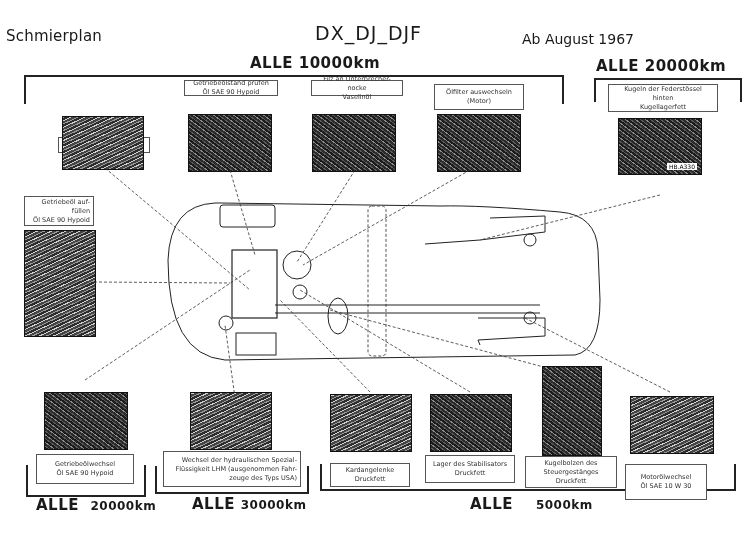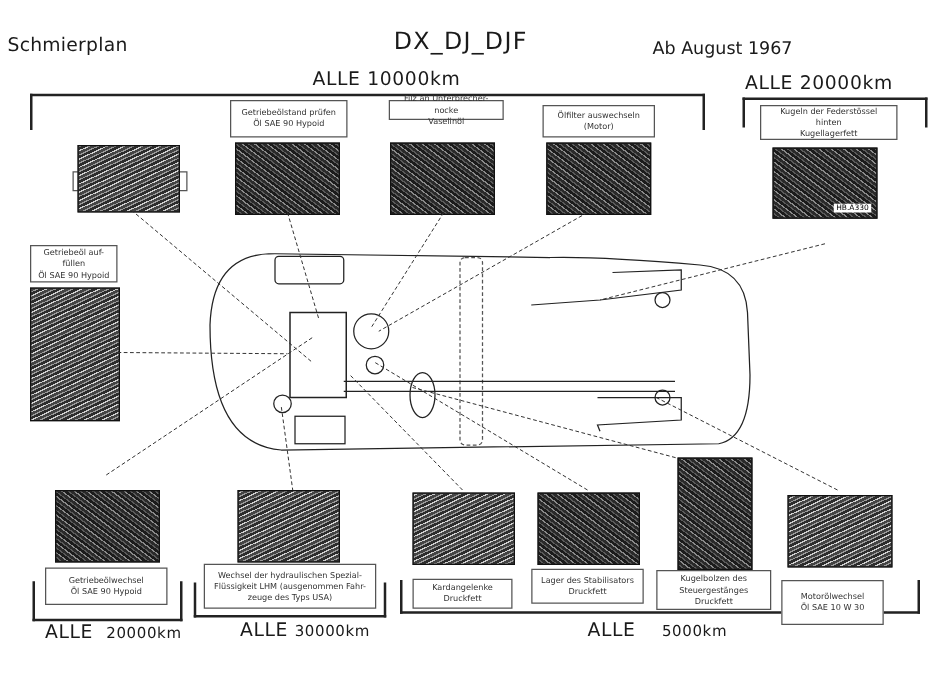--- a/index.html
+++ b/index.html
@@ -1,28 +1,28 @@
 <!DOCTYPE html>
 <html><head>
 <meta charset="utf-8">
 <style>
   html,body{margin:0;padding:0;background:#fff;}
   body{width:750px;height:538px;position:relative;overflow:hidden;font-family:"DejaVu Sans",sans-serif;color:#1a1a1a;}
   .abs{position:absolute;}
   .title-left{left:6px;top:27px;font-size:15px;letter-spacing:0.2px;}
   .title-mid{left:315px;top:22px;font-size:19px;letter-spacing:1px;}
   .title-right{left:522px;top:31px;font-size:14px;}
-  .interval{font-size:15px;letter-spacing:0.5px;white-space:nowrap;}
+  .interval{font-size:15px;letter-spacing:0.5px;white-space:nowrap;font-weight:bold;}
   .interval .km{font-size:12px;}
   .interval .km-big{font-size:15px;}
   .bracket{border:2px solid #222;}
   .bracket.top{border-bottom:none;}
   .bracket.bottom{border-top:none;}
   .label-box{border:1px solid #555;background:#fff;font-size:6.5px;line-height:9px;text-align:center;display:flex;flex-direction:column;justify-content:center;padding:1px 3px;box-sizing:border-box;color:#333;}
-  .label-box.left{text-align:center;}
+  .label-box.left{text-align:right;}
   .photo{background:
       repeating-linear-gradient(37deg,#1b1b1b 0 2px,#5a5a5a 2px 3px,#2a2a2a 3px 5px,#8a8a8a 5px 6px),
       #333;
     border:1px solid #111;}
   .photo.light{background:
       repeating-linear-gradient(-25deg,#2c2c2c 0 2px,#9a9a9a 2px 3px,#444 3px 5px,#cfcfcf 5px 6px),#555;}
   .photo .tag{position:absolute;right:4px;bottom:4px;background:#fff;color:#000;font-size:6px;padding:0 2px;}
   svg.diagram{position:absolute;left:0;top:0;}
 </style>
 </head>
@@ -40,21 +40,21 @@
   <span>ALLE</span>
   <span class="km-big">20000km</span>
 </div>
 
 <div class="abs bracket top" style="left:24px;top:75px;width:536px;height:27px;"></div>
 <div class="abs bracket top" style="left:594px;top:78px;width:144px;height:22px;"></div>
 
 <div class="abs label-box" style="left:58px;top:94px;width:92px;height:16px;margin-top:43px;">
   <span>Reinigung des Filters</span>
 </div>
-<div class="abs label-box" style="left:184px;top:80px;width:94px;height:30px;">
+<div class="abs label-box" style="left:184px;top:80px;width:94px;height:16px;">
   <span>Getriebeölstand prüfen</span>
   <span>Öl SAE 90 Hypoid</span>
 </div>
 <div class="abs label-box" style="left:311px;top:80px;width:92px;height:16px;">
   <span>Filz an Unterbrecher-</span>
   <span>nocke</span>
   <span>Vaselinöl</span>
 </div>
 <div class="abs label-box" style="left:434px;top:84px;width:90px;height:26px;">
   <span>Ölfilter auswechseln</span>

